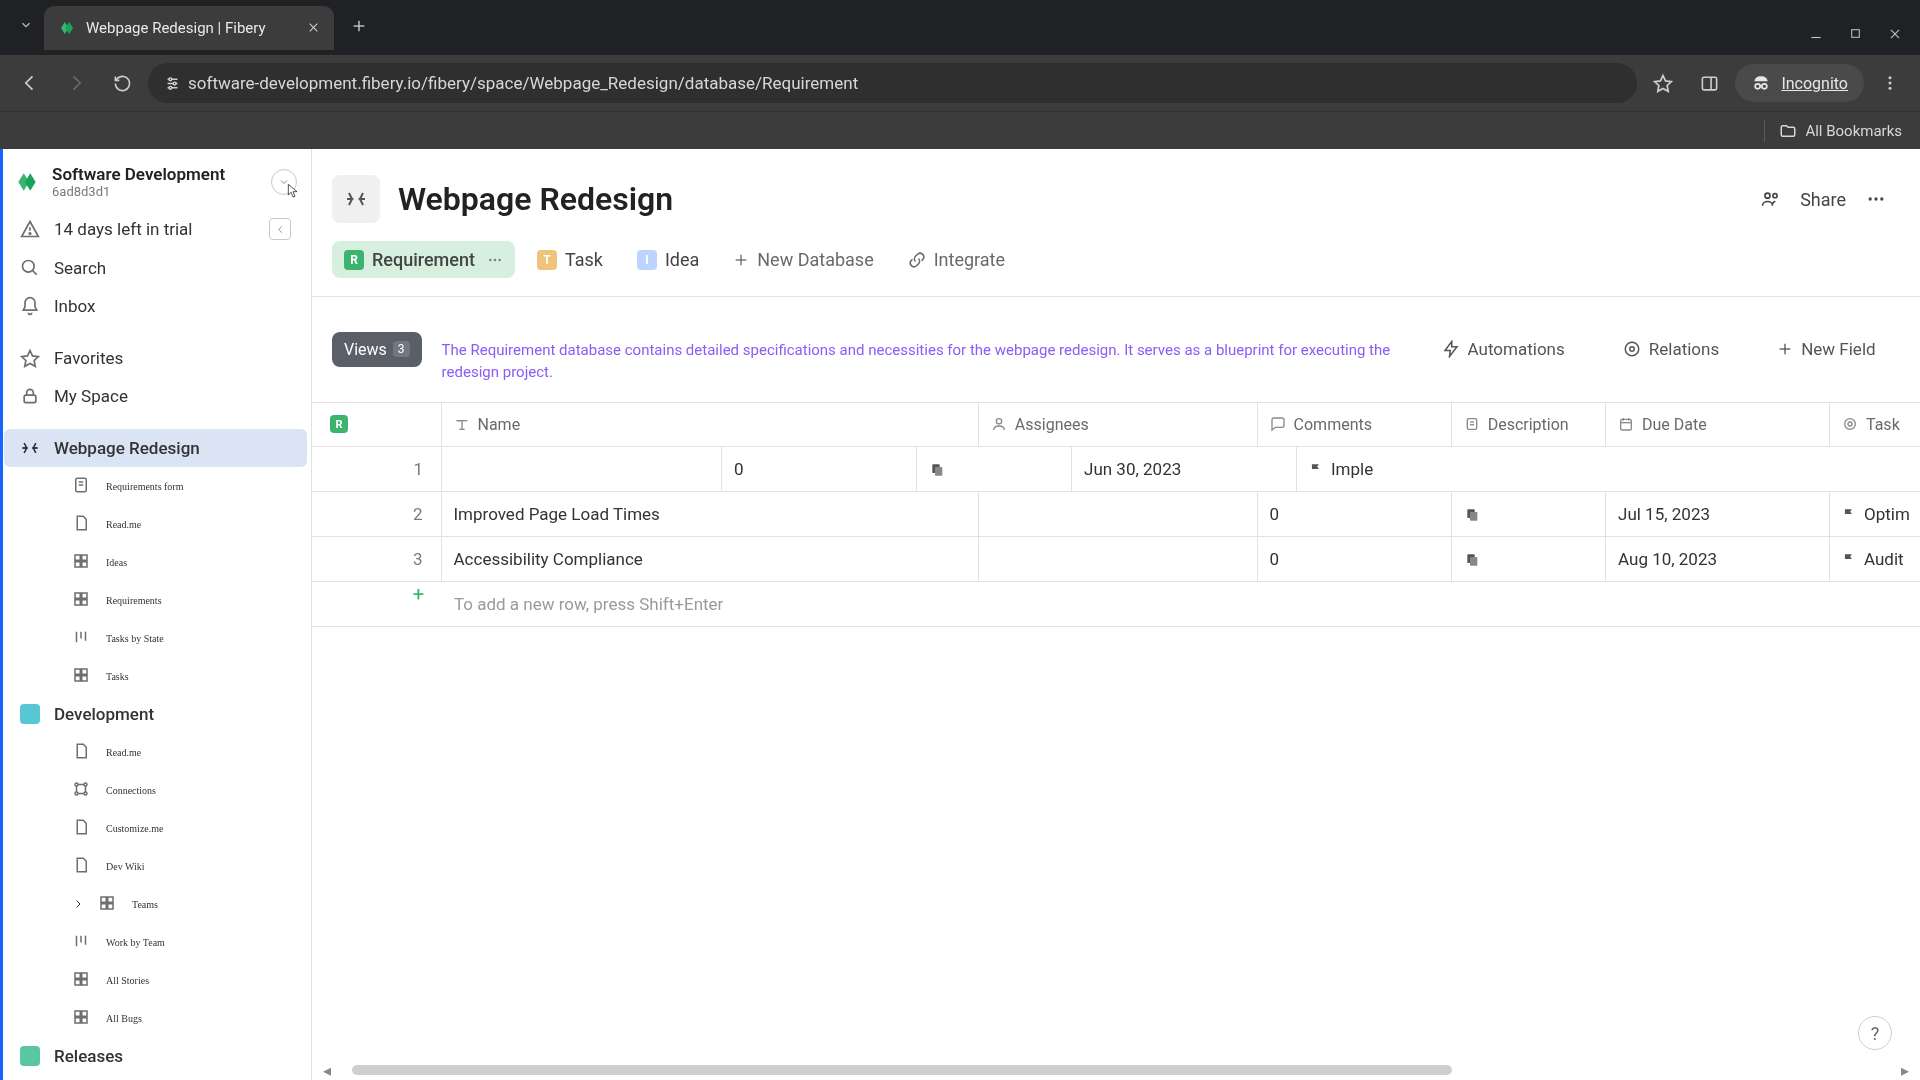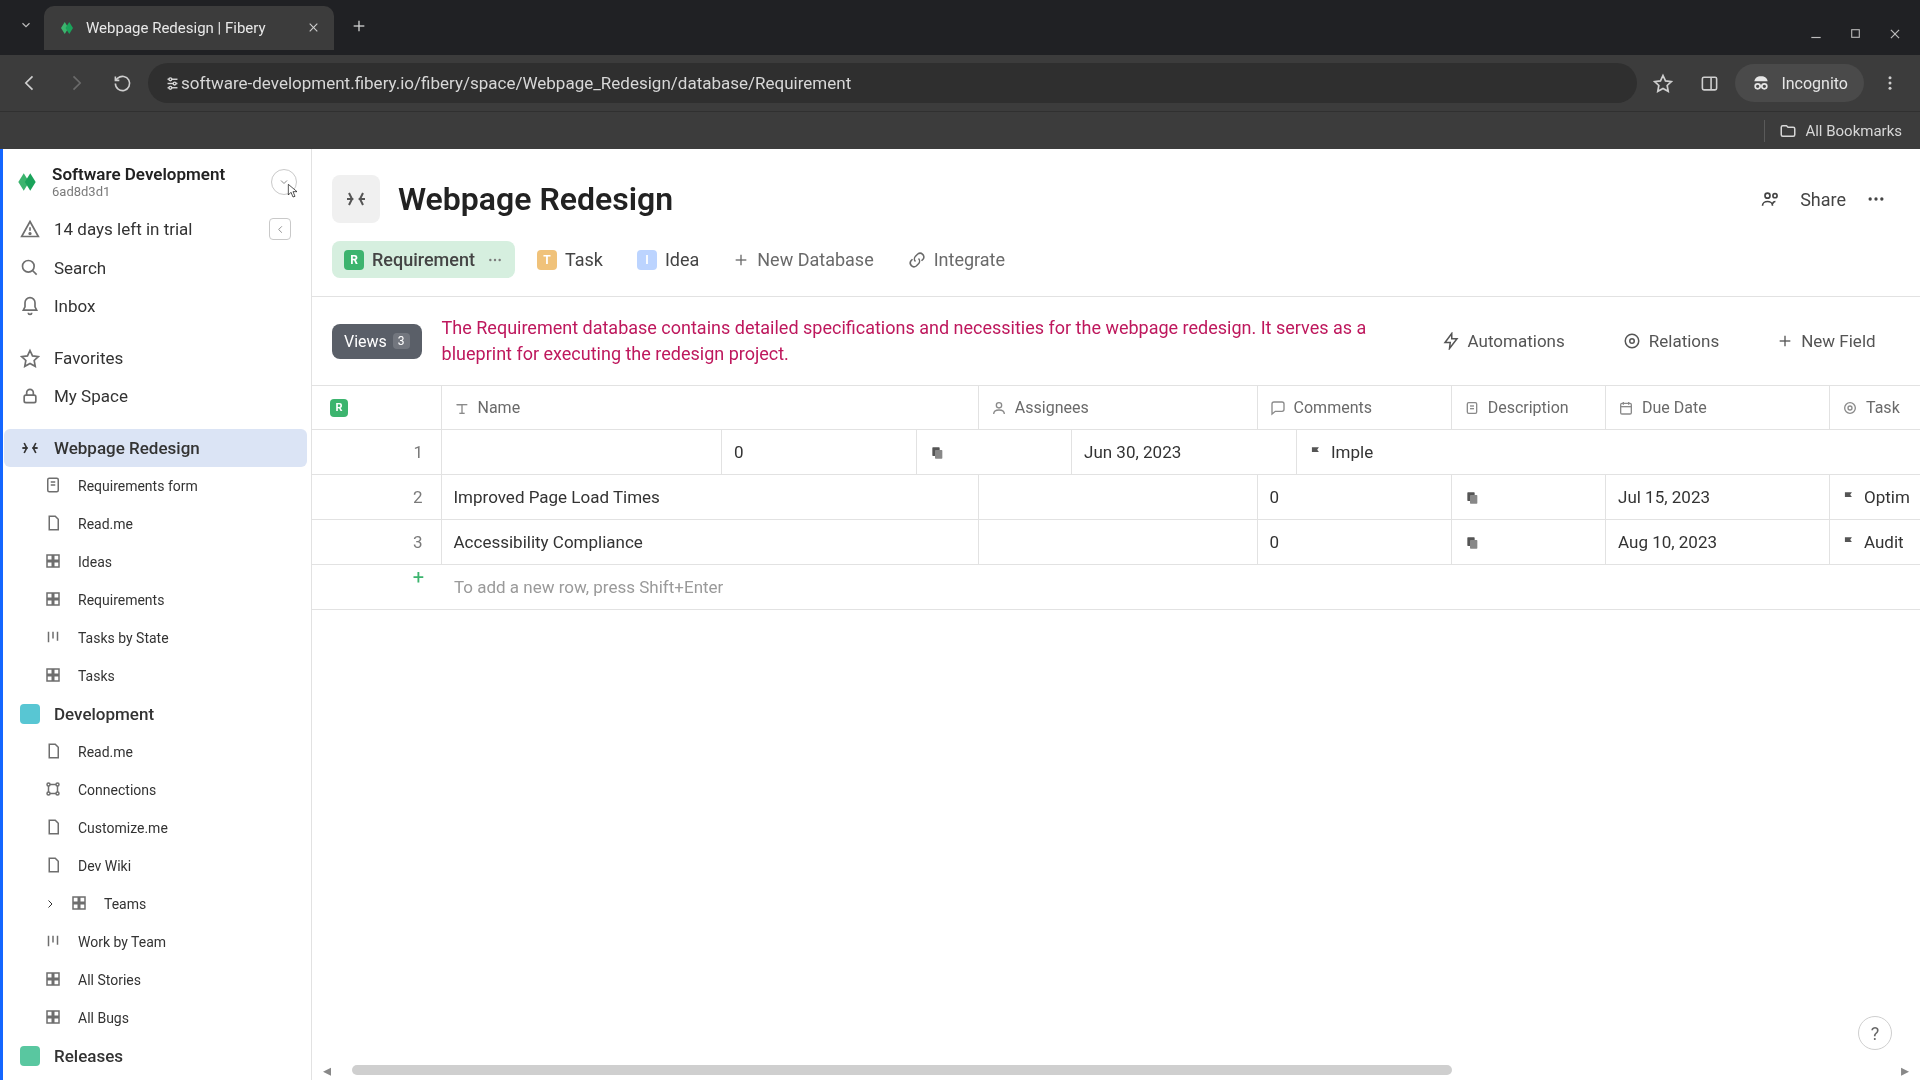--- a/index.html
+++ b/index.html
@@ -28,23 +28,23 @@
   .tab-well{display:flex;align-items:center;height:100%;padding-left:4px;}
   .tab-chevron{width:28px;height:28px;border-radius:50%;display:flex;align-items:center;justify-content:center;color:#bdbdbd;margin:0 4px 6px 8px;}
   .tab{display:flex;align-items:center;gap:10px;background:var(--chrome-light);color:#e8e8e8;height:44px;padding:0 14px 0 14px;border-radius:10px 10px 0 0;min-width:290px;font-size:15px;}
   .tab .favicon{width:18px;height:18px;}
   .tab .close{margin-left:auto;color:#cfcfcf;}
   .new-tab{width:34px;height:34px;color:#cfcfcf;display:flex;align-items:center;justify-content:center;margin-left:8px;margin-bottom:4px;}
   .win-controls{margin-left:auto;display:flex;gap:26px;padding:0 18px 14px 0;color:#bdbdbd;}
   .addr{height:56px;background:var(--chrome-light);display:flex;align-items:center;padding:0 10px;gap:6px;}
   .nav-btn{width:40px;height:40px;display:flex;align-items:center;justify-content:center;color:#cfcfcf;border-radius:20px;}
   .nav-btn.muted{color:#6a6a6a;}
-  .omnibox{flex:1;height:40px;background:#2f2f2f;border-radius:20px;display:flex;align-items:center;padding:0 16px;color:var(--chrome-url);font-size:17px;gap:0;}
+  .omnibox{flex:1;height:40px;background:#2f2f2f;border-radius:20px;display:flex;align-items:center;padding:0 16px;color:var(--chrome-url);font-size:17px;gap:7px;}
   .addr-right{display:flex;align-items:center;gap:6px;}
-  .incog{display:flex;align-items:center;gap:10px;background:#4a4a4a;border-radius:20px;height:38px;padding:0 16px;color:#e6e6e6;font-size:16px;}
+  .incog{display:flex;align-items:center;gap:10px;background:#4a4a4a;border-radius:20px;height:38px;padding:0 16px;color:#e6e6e6;font-size:16px;text-decoration:underline;}
   .bookbar{height:38px;background:var(--chrome-light);display:flex;align-items:center;justify-content:flex-end;border-top:1px solid #303030;padding-right:18px;}
   .bdiv{width:1px;height:22px;background:#5a5a5a;margin:0 14px;}
   .bitem{display:flex;align-items:center;gap:8px;color:#d7d7d7;font-size:15px;}
 
   
   .app{display:flex;height:calc(1080px - 55px - 56px - 38px);border-radius:12px;}
   .sidebar{width:312px;flex:0 0 312px;border-right:1px solid var(--border);display:flex;flex-direction:column;padding-top:6px;position:relative;}
   .blue-rail{position:absolute;left:0;top:0;bottom:0;width:3px;background:#1466ff;}
   .ws{display:flex;align-items:center;gap:12px;padding:10px 14px;}
   .ws-logo{width:26px;height:26px;}
@@ -53,21 +53,21 @@
   .ws-id{font-size:13px;color:var(--muted);}
   .ws-chevron{margin-left:auto;width:26px;height:26px;border:1px solid #c9c9c9;border-radius:50%;display:flex;align-items:center;justify-content:center;color:#8a8a8a;position:relative;}
   .cursor{position:absolute;right:-5px;bottom:-6px;}
   .srow{display:flex;align-items:center;gap:14px;padding:9px 16px;font-size:17px;color:var(--sidebar-text);border-radius:6px;margin:0 4px;cursor:default;}
   .srow .ic{width:20px;height:20px;color:#6e6e6e;flex:0 0 20px;}
   .collapse-handle{margin-left:auto;width:22px;height:22px;border:1px solid #c9c9c9;border-radius:4px;display:flex;align-items:center;justify-content:center;color:#8a8a8a;}
   .sgap{height:14px;}
   .srow.space{font-weight:500;}
   .srow.space .ic{color:#333;}
   .srow.active{background:#dbe4f5;}
-  .srow.sub{padding-left:40px;font-size:14px;}
+  .srow.sub{padding-left:68px;font-size:10px;font-family:Liberation Serif, serif;}
   .srow.sub .ic{color:#6e6e6e;}
   .srow.space.cyan .box{background:#58c6d3;}
   .srow.space.teal .box{background:#59c7a0;}
   .box{width:20px;height:20px;border-radius:4px;}
 
   
   .main{flex:1;display:flex;flex-direction:column;min-width:0;}
   .hdr{display:flex;align-items:center;padding:26px 34px 8px 20px;gap:18px;}
   .hdr-icon{width:48px;height:48px;border-radius:8px;background:#f0f0f0;display:flex;align-items:center;justify-content:center;color:#555;}
   .hdr-title{font-size:32px;font-weight:600;}
@@ -78,21 +78,21 @@
   .dbtab{display:flex;align-items:center;gap:8px;padding:8px 12px;border-radius:8px;font-size:18px;color:#444;}
   .dbtab.active{background:var(--green-bg);font-weight:500;}
   .dbtab .badge{width:20px;height:20px;border-radius:4px;display:flex;align-items:center;justify-content:center;font-size:12px;font-weight:700;color:#fff;}
   .dbtab .more{color:#7a7a7a;margin-left:4px;}
   .dbtab.newdb,.dbtab.integrate{color:#6a6a6a;}
   .divider{height:1px;background:var(--border);margin:0;}
 
   .descrow{display:flex;align-items:center;gap:20px;padding:18px 30px 18px 20px;}
   .views-pill{background:var(--pill);color:var(--pill-txt);border-radius:8px;padding:8px 12px;font-size:16px;display:flex;align-items:center;gap:6px;}
   .views-pill .cnt{font-size:12px;background:rgba(255,255,255,.15);padding:1px 5px;border-radius:4px;}
-  .desc{flex:1;font-size:18px;color:#be185d;line-height:1.45;max-width:980px;}
+  .desc{flex:1;font-size:15px;color:#8b5cf6;line-height:1.45;max-width:980px;margin-top:25px;}
   .tool{display:flex;align-items:center;gap:8px;color:#555;font-size:17px;}
   .toolgap{width:18px;}
 
   .grid{border-top:1px solid var(--border);overflow:hidden;}
   .grow{display:flex;align-items:stretch;border-bottom:1px solid var(--border);font-size:17px;color:#333;}
   .grow.head{color:#6a6a6a;font-size:16px;}
   .cell{padding:12px 12px;border-right:1px solid var(--border);display:flex;align-items:center;gap:8px;min-width:0;}
   .cell:last-child{border-right:none;}
   .c-row{width:130px;justify-content:flex-end;padding-right:18px;color:#7a7a7a;}
   .c-row .rbadge{width:18px;height:18px;border-radius:4px;background:var(--green);color:#fff;font-size:11px;font-weight:700;display:flex;align-items:center;justify-content:center;margin-right:auto;margin-left:6px;}

